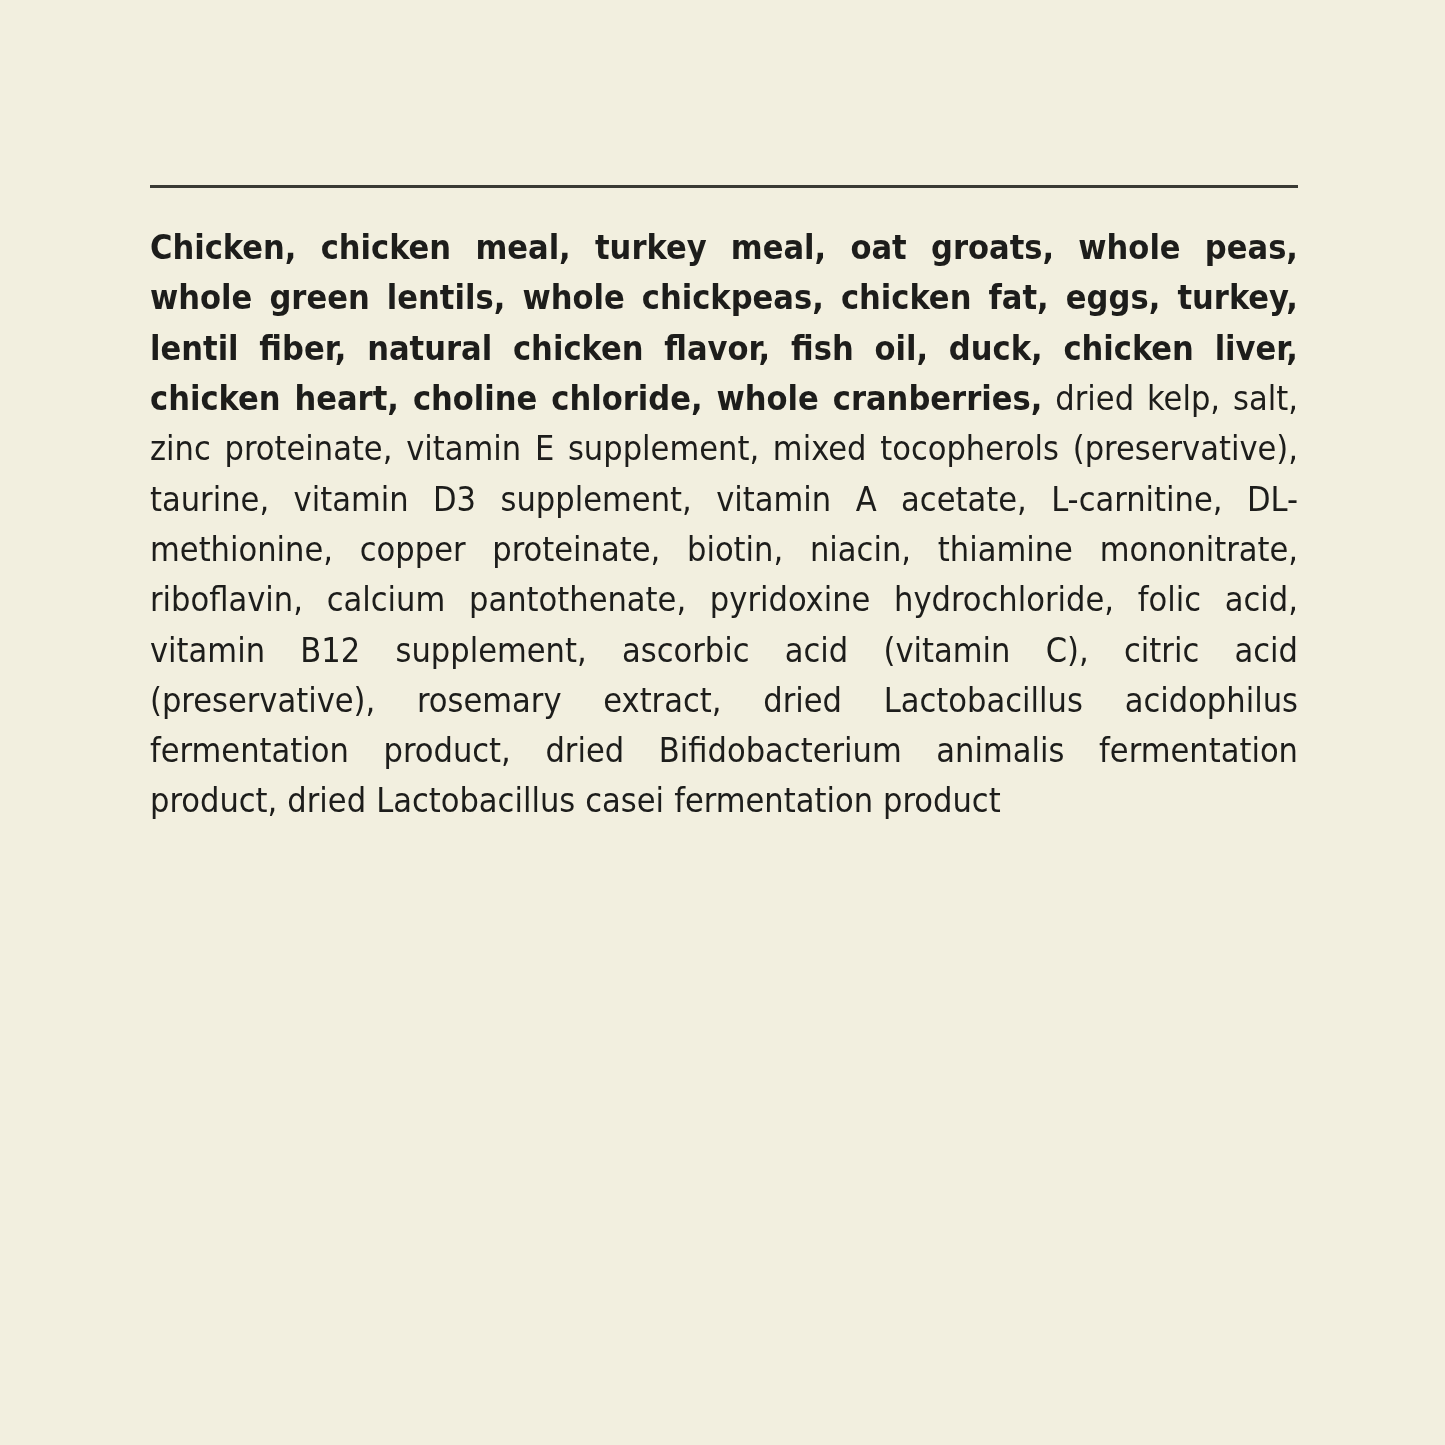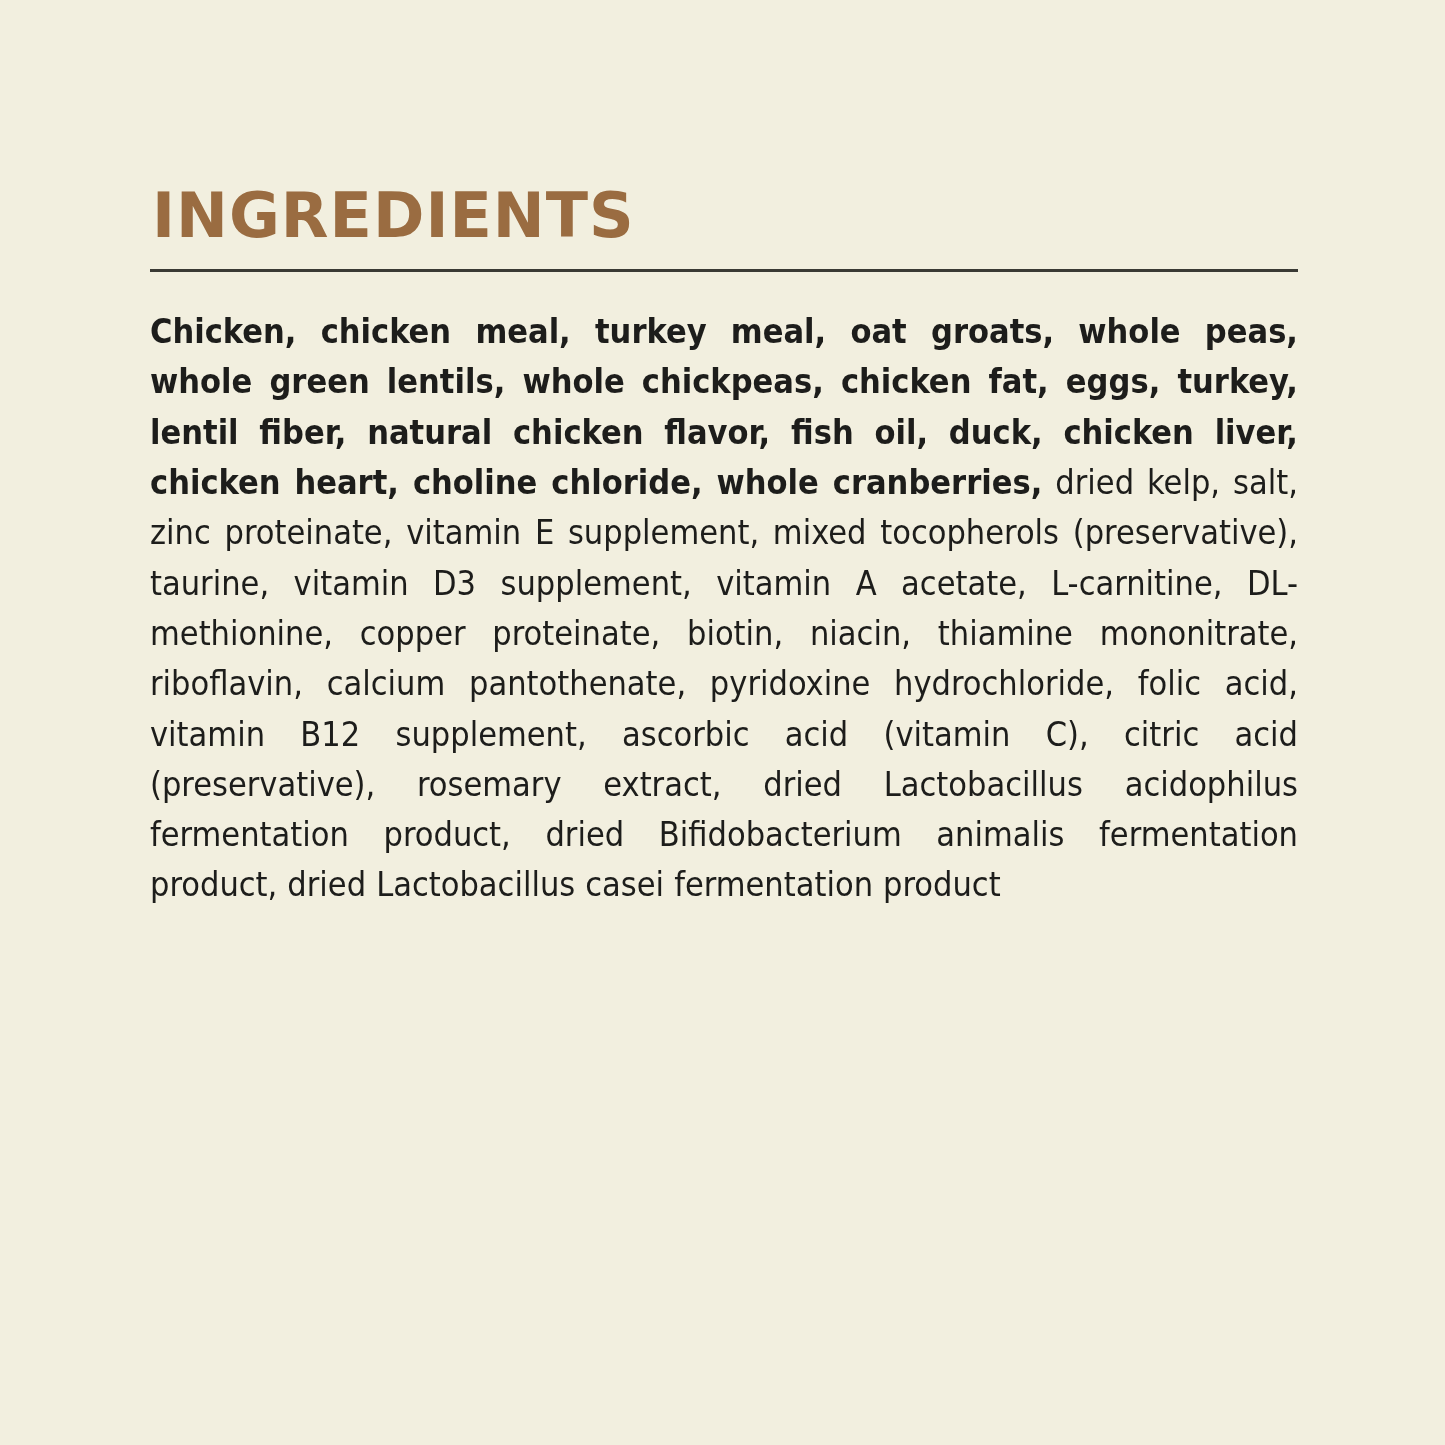--- a/index.html
+++ b/index.html
@@ -45,16 +45,15 @@
     word-spacing: 0.01em;
   }
   .body-text .bold {
     font-weight: bold;
   }
 </style>
 </head>
 <body>
 
 <div class="panel">
-  <h1 class="title">INGREDIENTS</h1>
   <div class="rule"></div>
   <p class="body-text"><span class="bold">Chicken, chicken meal, turkey meal, oat groats, whole peas, whole green lentils, whole chickpeas, chicken fat, eggs, turkey, lentil fiber, natural chicken flavor, fish oil, duck, chicken liver, chicken heart, choline chloride, whole cranberries,</span><span class="regular"> dried kelp, salt, zinc proteinate, vitamin E supplement, mixed tocopherols (preservative), taurine, vitamin D3 supplement, vitamin A acetate, L-carnitine, DL-methionine, copper proteinate, biotin, niacin, thiamine mononitrate, riboflavin, calcium pantothenate, pyridoxine hydrochloride, folic acid, vitamin B12 supplement, ascorbic acid (vitamin C), citric acid (preservative), rosemary extract, dried Lactobacillus acidophilus fermentation product, dried Bifidobacterium animalis fermentation product, dried Lactobacillus casei fermentation product</span></p>
 </div>
 
 </body></html>

